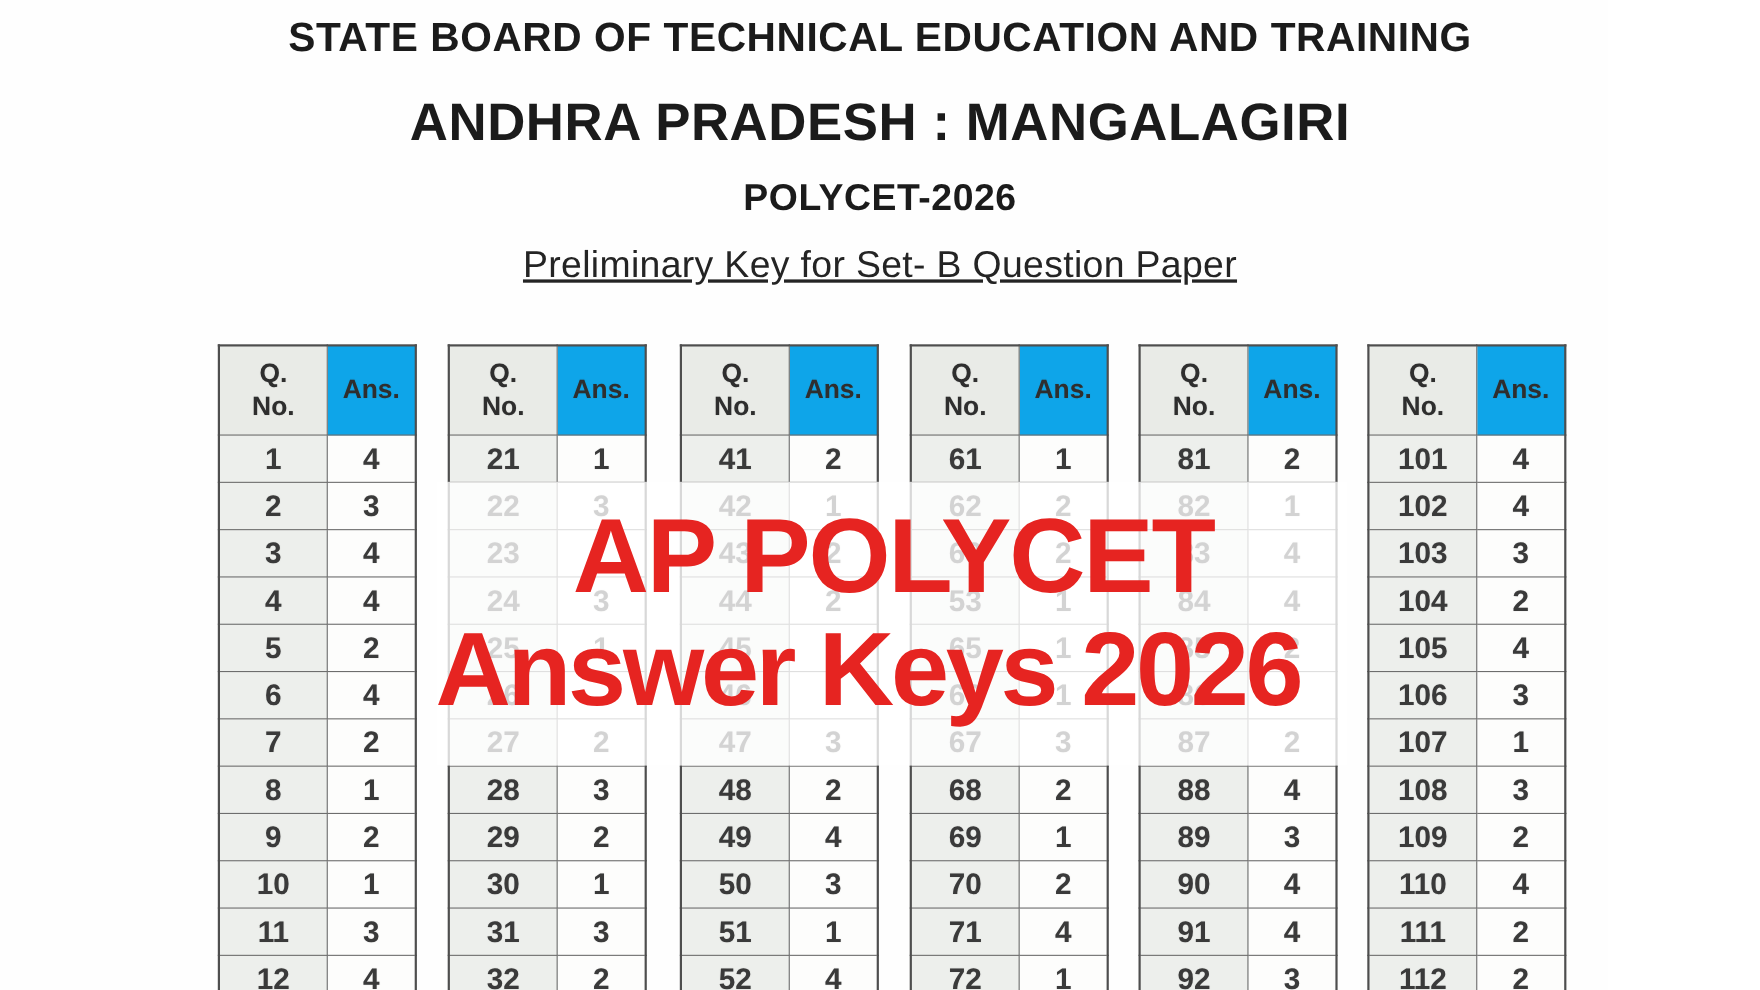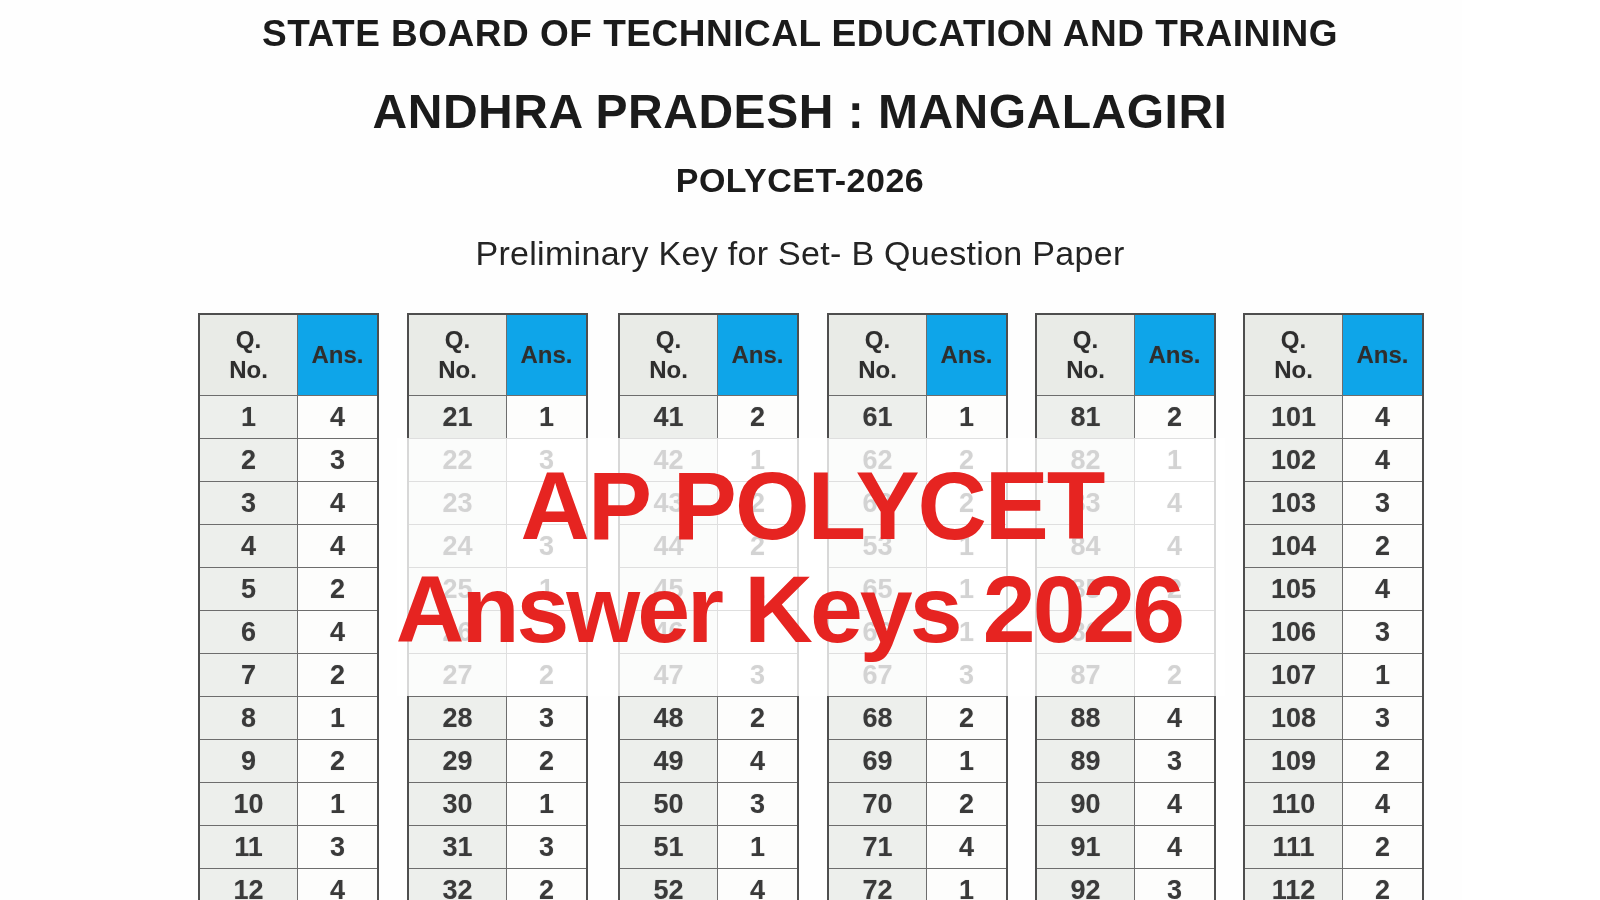--- a/index.html
+++ b/index.html
@@ -7,21 +7,21 @@
     width:1600px;height:900px;overflow:hidden;background:#ffffff;
     font-family:"Liberation Sans","DejaVu Sans",sans-serif;
   }
   .page{position:relative;width:1462px;height:900px;background:#fefefe;overflow:hidden;}
 
   
   .hline{position:absolute;left:0;width:1600px;text-align:center;color:#1b1b1b;white-space:nowrap;}
   .h1{top:13px;font-size:37px;font-weight:bold;letter-spacing:.5px;}
   .h2{top:84px;font-size:48px;font-weight:bold;letter-spacing:.5px;}
   .h3{top:161px;font-size:34px;font-weight:bold;letter-spacing:.5px;}
-  .hsub{top:234px;font-size:34px;font-weight:normal;color:#242424;letter-spacing:.3px;}
+  .hsub{top:222px;font-size:34px;font-weight:normal;color:#242424;letter-spacing:.3px;text-decoration:underline;}
 
   
   table.anskey{
     position:absolute;top:313px;width:181px;border-collapse:collapse;table-layout:fixed;
     border:2px solid #4e4e4e;background:#fdfdfc;
   }
   .t0{left:198px}.t1{left:407px}.t2{left:618px}.t3{left:827px}.t4{left:1035px}.t5{left:1243px}
   table.anskey th,table.anskey td{
     border:1px solid #6d6d6d;text-align:center;vertical-align:middle;
     color:#3a3a3a;text-shadow:0 0 1px rgba(90,90,90,.35);padding:0;

